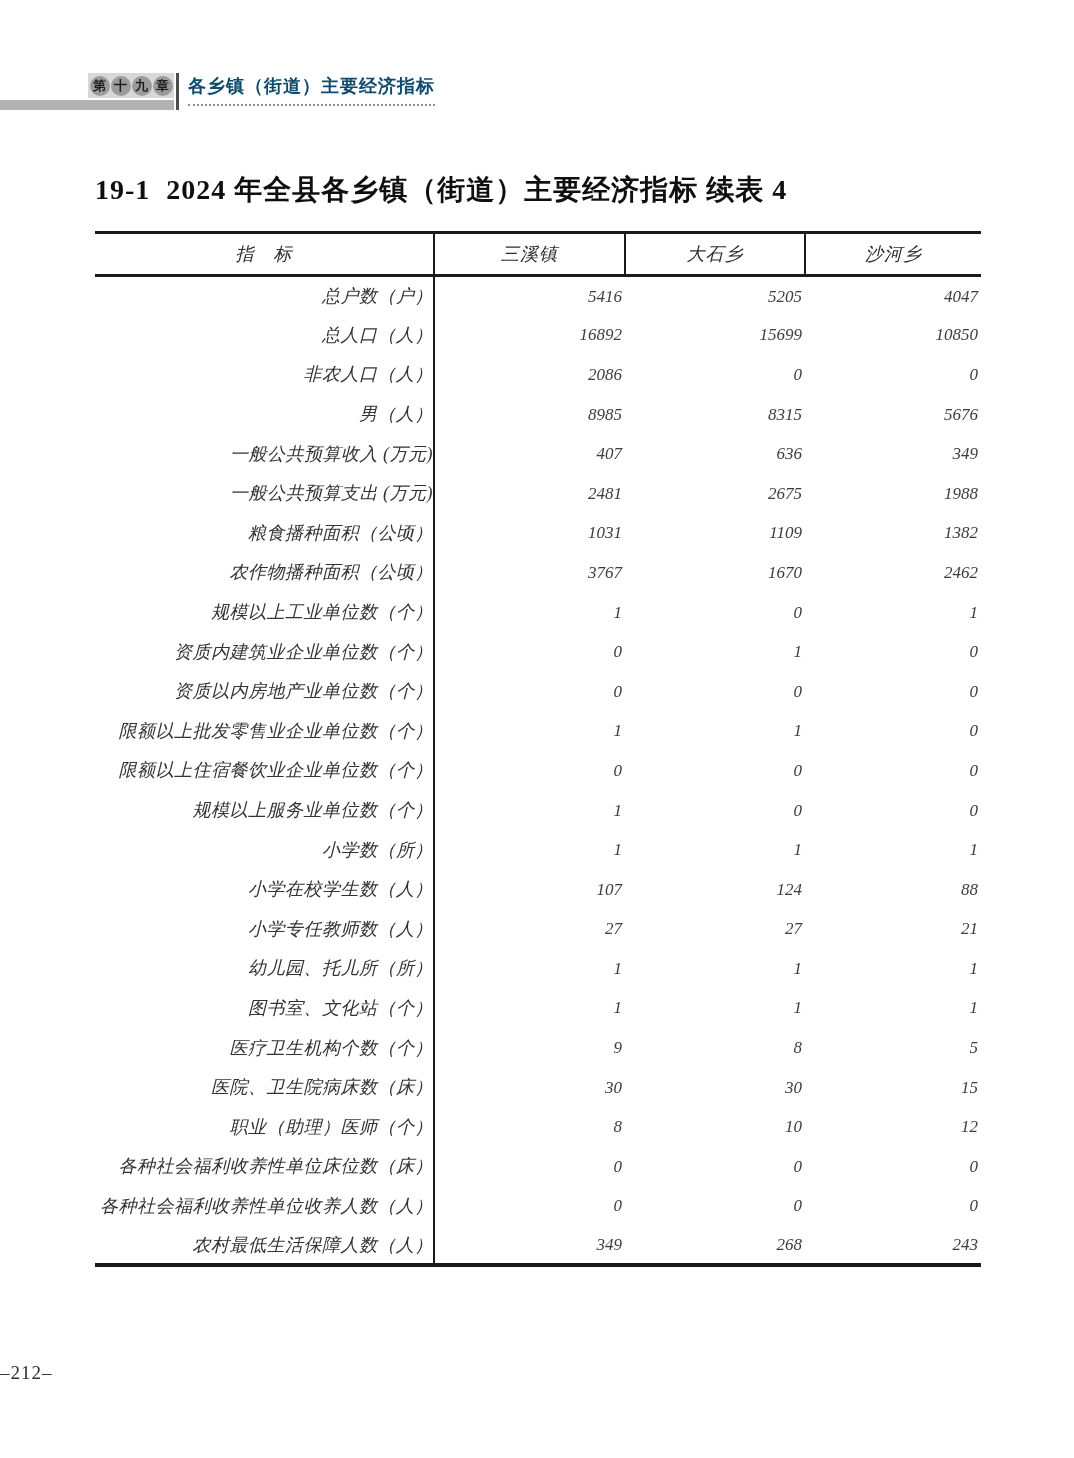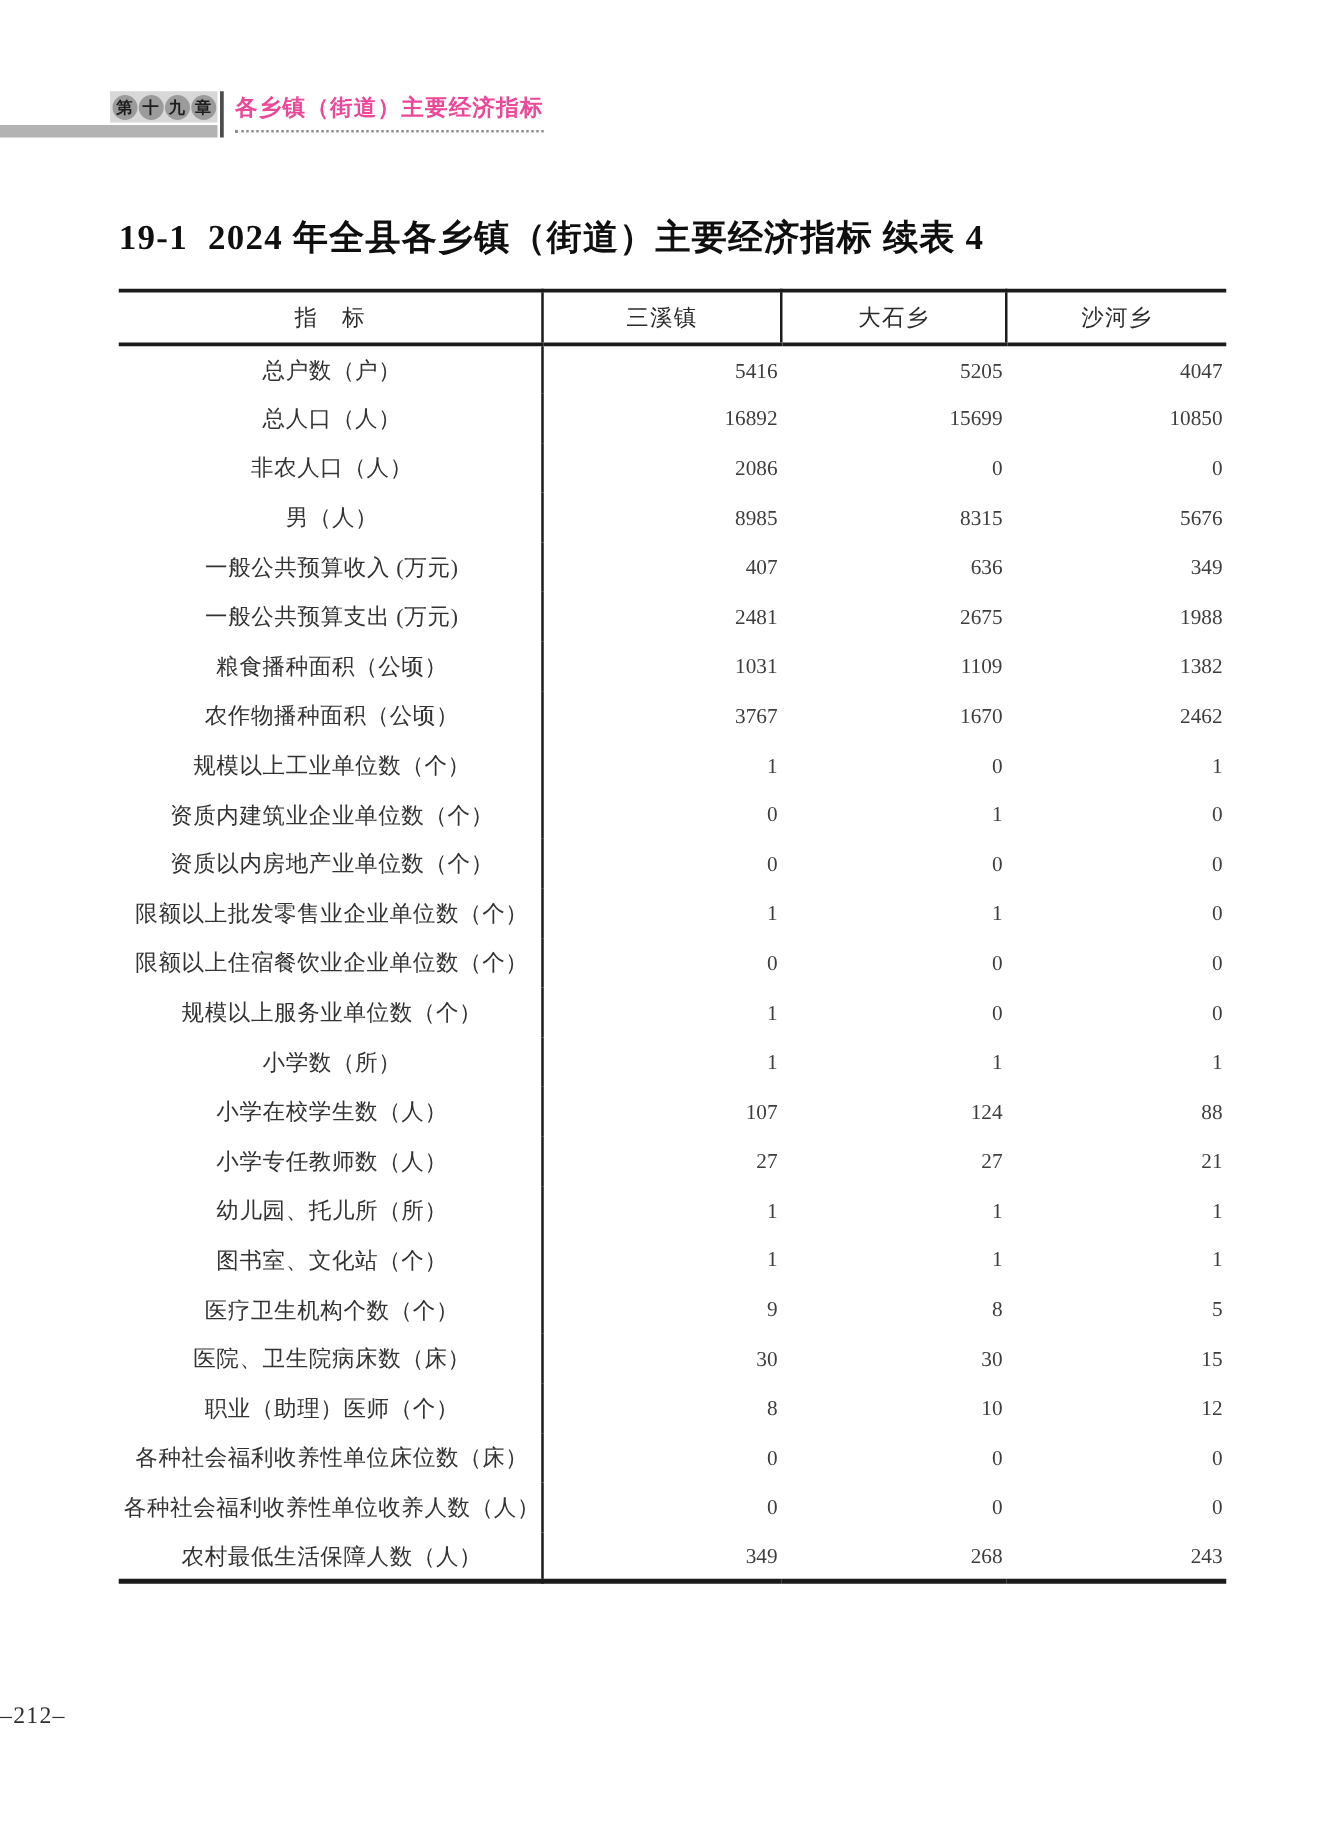--- a/index.html
+++ b/index.html
@@ -50,21 +50,21 @@
     left: 176px; top: 73px;
     width: 3px; height: 37px;
     background: #4d4d4d;
   }
   .chapter-title {
     position: absolute;
     left: 188px; top: 74px;
     font-size: 18px;
     font-weight: 600;
     letter-spacing: 1px;
-    color: #ec4899;
+    color: #0c4a6e;
     border-bottom: 2px dotted #8f8f8f;
     padding-bottom: 6px;
     font-family: Liberation Sans, sans-serif;
   }
 
   
   .table-title {
     position: absolute;
     left: 95px; top: 150px;
     font-size: 28px;
@@ -78,20 +78,21 @@
 
   
   table.stat-table {
     position: absolute;
     left: 95px; top: 231px;
     width: 886px;
     border-collapse: collapse;
     table-layout: fixed;
     border-top: 3px solid #1b1b1b;
     border-bottom: 4px solid #1b1b1b;
+    font-style: italic;
   }
   table.stat-table thead th {
     height: 43px;
     font-size: 18px;
     font-weight: normal;
     text-align: center;
     vertical-align: middle;
     color: #2b2b2b;
     border-bottom: 3px solid #1b1b1b;
     letter-spacing: 1px;
@@ -99,21 +100,21 @@
   table.stat-table thead th + th {
     border-left: 2px solid #1b1b1b;
   }
   table.stat-table tbody td {
     height: 39.6px;
     vertical-align: middle;
     font-size: 18px;
     line-height: 1;
   }
   table.stat-table tbody td.row-label {
-    text-align: center;
+    text-align: right;
     padding-left: 3px;
     color: #333333;
     border-right: 2px solid #1b1b1b;
     letter-spacing: 0.5px;
   }
   table.stat-table tbody td.cell-value {
     text-align: right;
     padding-right: 3px;
     font-size: 17px;
     color: #3d3d3d;

